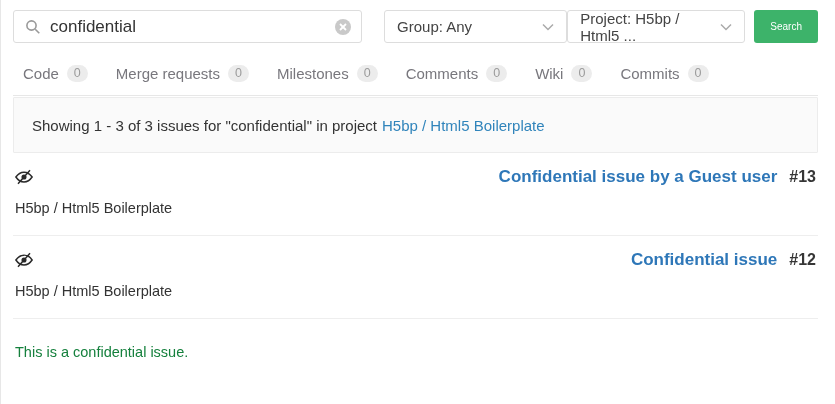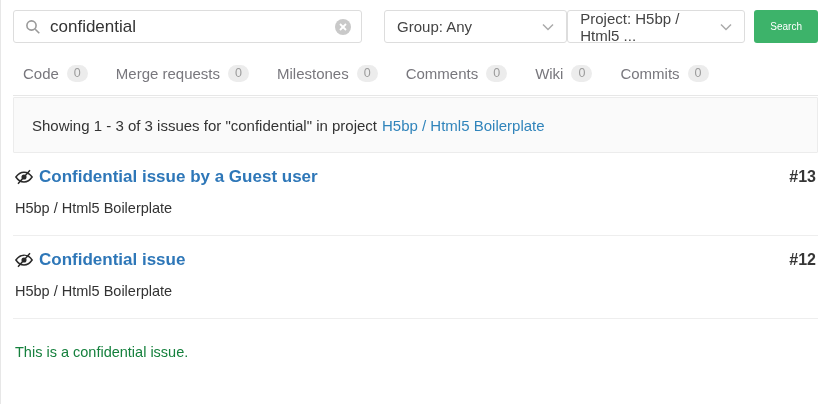--- a/index.html
+++ b/index.html
@@ -69,21 +69,21 @@
   }
   .summary a { color: #3084bb; text-decoration: none; cursor: pointer; margin-left: 5px; }
 
   
   .result { padding: 13px 2px 18px; border-bottom: 1px solid #eee; }
   .result:last-child { border-bottom: none; }
   .result-head { display: flex; align-items: center; }
   .icon-eye-slash { width: 18px; height: 16px; color: #2b2b2b; flex: none; margin-right: 6px; }
   .result-title {
     font-size: 17px; font-weight: bold; color: #2e77b8; text-decoration: none; cursor: pointer;
-    flex: 1 1 auto; line-height: 21px;
+    flex: 1 1 auto; line-height: 21px; text-align: right;
   }
   .result-id { font-size: 16px; font-weight: bold; color: #363636; margin-left: 12px; }
   .result-desc { font-size: 14.5px; color: #15803d; margin-top: 12px; line-height: 17px; }
   .result-project { font-size: 14.5px; color: #333; margin-top: 13px; line-height: 17px; }
 </style>
 </head>
 <body>
 
 <div class="container">
 

